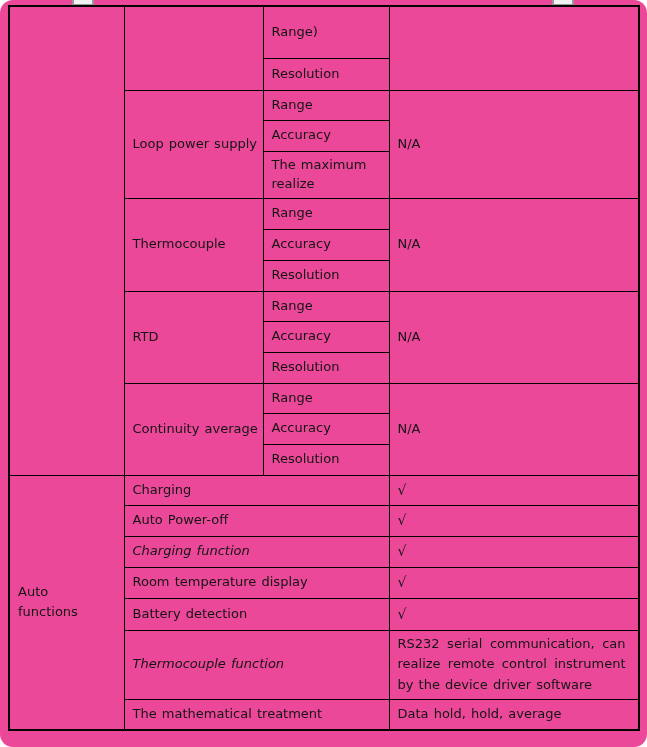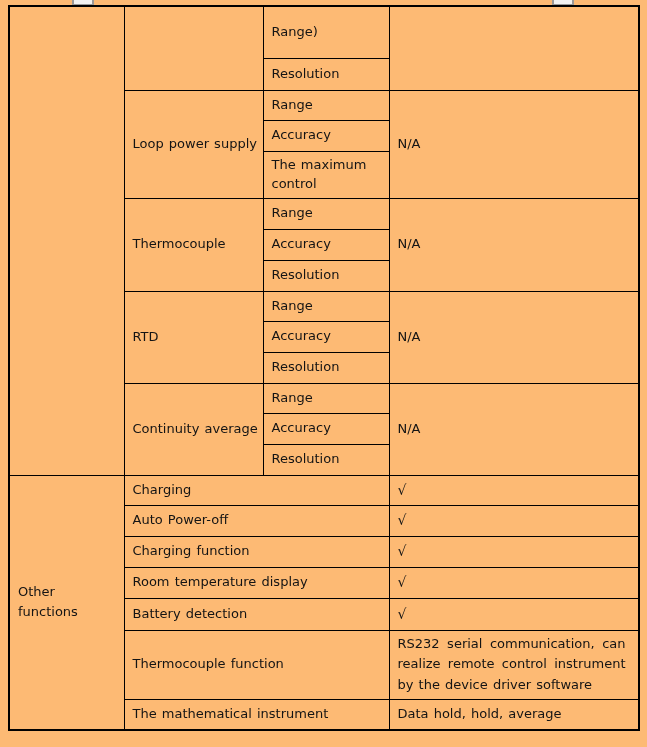--- a/index.html
+++ b/index.html
@@ -1,45 +1,46 @@
 <!DOCTYPE html>
 <html><head>
 <meta charset="utf-8">
 <style>
   * { margin: 0; padding: 0; box-sizing: border-box; }
   html, body { background: #ffffff; }
   .page {
     position: relative;
     width: 647px;
     height: 747px;
-    background: #fdba74;
+    background: #ec4899;
     overflow: hidden;
     font-family: "DejaVu Sans", "Liberation Sans", sans-serif;
     font-size: 13px;
     color: #141414;
+    border-radius: 13px;
   }
   table.spec {
     position: absolute;
     left: 8px;
     top: 5px;
     width: 630px;
     border-collapse: collapse;
     table-layout: fixed;
     border: 2px solid #000;
   }
   table.spec td {
     border: 1.5px solid #000;
     vertical-align: middle;
     padding: 3px 6px 3px 8px;
     line-height: 1.45;
     word-spacing: 1px;
   }
   td.vtop { vertical-align: top; padding-top: 6px; }
   td.wide { word-spacing: 4px; white-space: nowrap; }
-  td.wsp  { word-spacing: 3px; }
+  td.wsp  { word-spacing: 3px; font-style: italic; }
   .w75 { width: 78px; line-height: 1.55; }
   .para {
     width: 228px;
     text-align: justify;
     text-justify: inter-word;
     line-height: 1.6;
     word-spacing: 1px;
   }
   .check { font-size: 14px; }
   
@@ -83,21 +84,21 @@
 
       <tr style="height:30px">
         <td rowspan="3" class="wide">Loop power supply</td>
         <td>Range</td>
         <td rowspan="3">N/A</td>
       </tr>
       <tr style="height:31px">
         <td>Accuracy</td>
       </tr>
       <tr style="height:47px">
-        <td>The maximum control</td>
+        <td>The maximum realize</td>
       </tr>
 
       <tr style="height:31px">
         <td rowspan="3">Thermocouple</td>
         <td>Range</td>
         <td rowspan="3">N/A</td>
       </tr>
       <tr style="height:31px">
         <td>Accuracy</td>
       </tr>
@@ -124,21 +125,21 @@
       </tr>
       <tr style="height:31px">
         <td>Accuracy</td>
       </tr>
       <tr style="height:31px">
         <td>Resolution</td>
       </tr>
 
       <tr style="height:30px">
         <td rowspan="7">
-          <div class="w75">Other functions</div>
+          <div class="w75">Auto functions</div>
         </td>
         <td colspan="2">Charging</td>
         <td class="check">√</td>
       </tr>
       <tr style="height:31px">
         <td colspan="2">Auto Power-off</td>
         <td class="check">√</td>
       </tr>
       <tr style="height:31px">
         <td colspan="2" class="wsp">Charging function</td>
@@ -152,19 +153,19 @@
         <td colspan="2">Battery detection</td>
         <td class="check">√</td>
       </tr>
       <tr style="height:67px">
         <td colspan="2" class="wsp">Thermocouple function</td>
         <td>
           <div class="para">RS232 serial communication, can realize remote control instrument by the device driver software</div>
         </td>
       </tr>
       <tr style="height:31px">
-        <td colspan="2">The mathematical instrument</td>
+        <td colspan="2">The mathematical treatment</td>
         <td>Data hold, hold, average</td>
       </tr>
     </tbody>
   </table>
 
 </div>
 
 </body></html>

